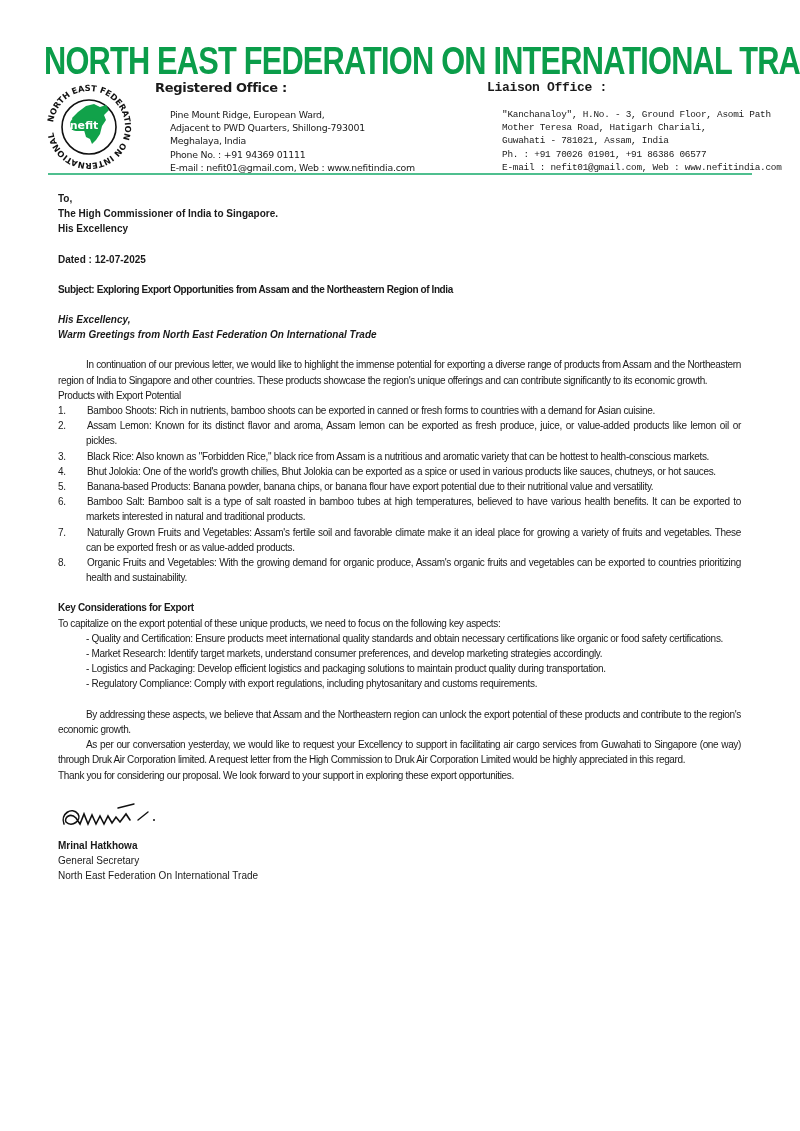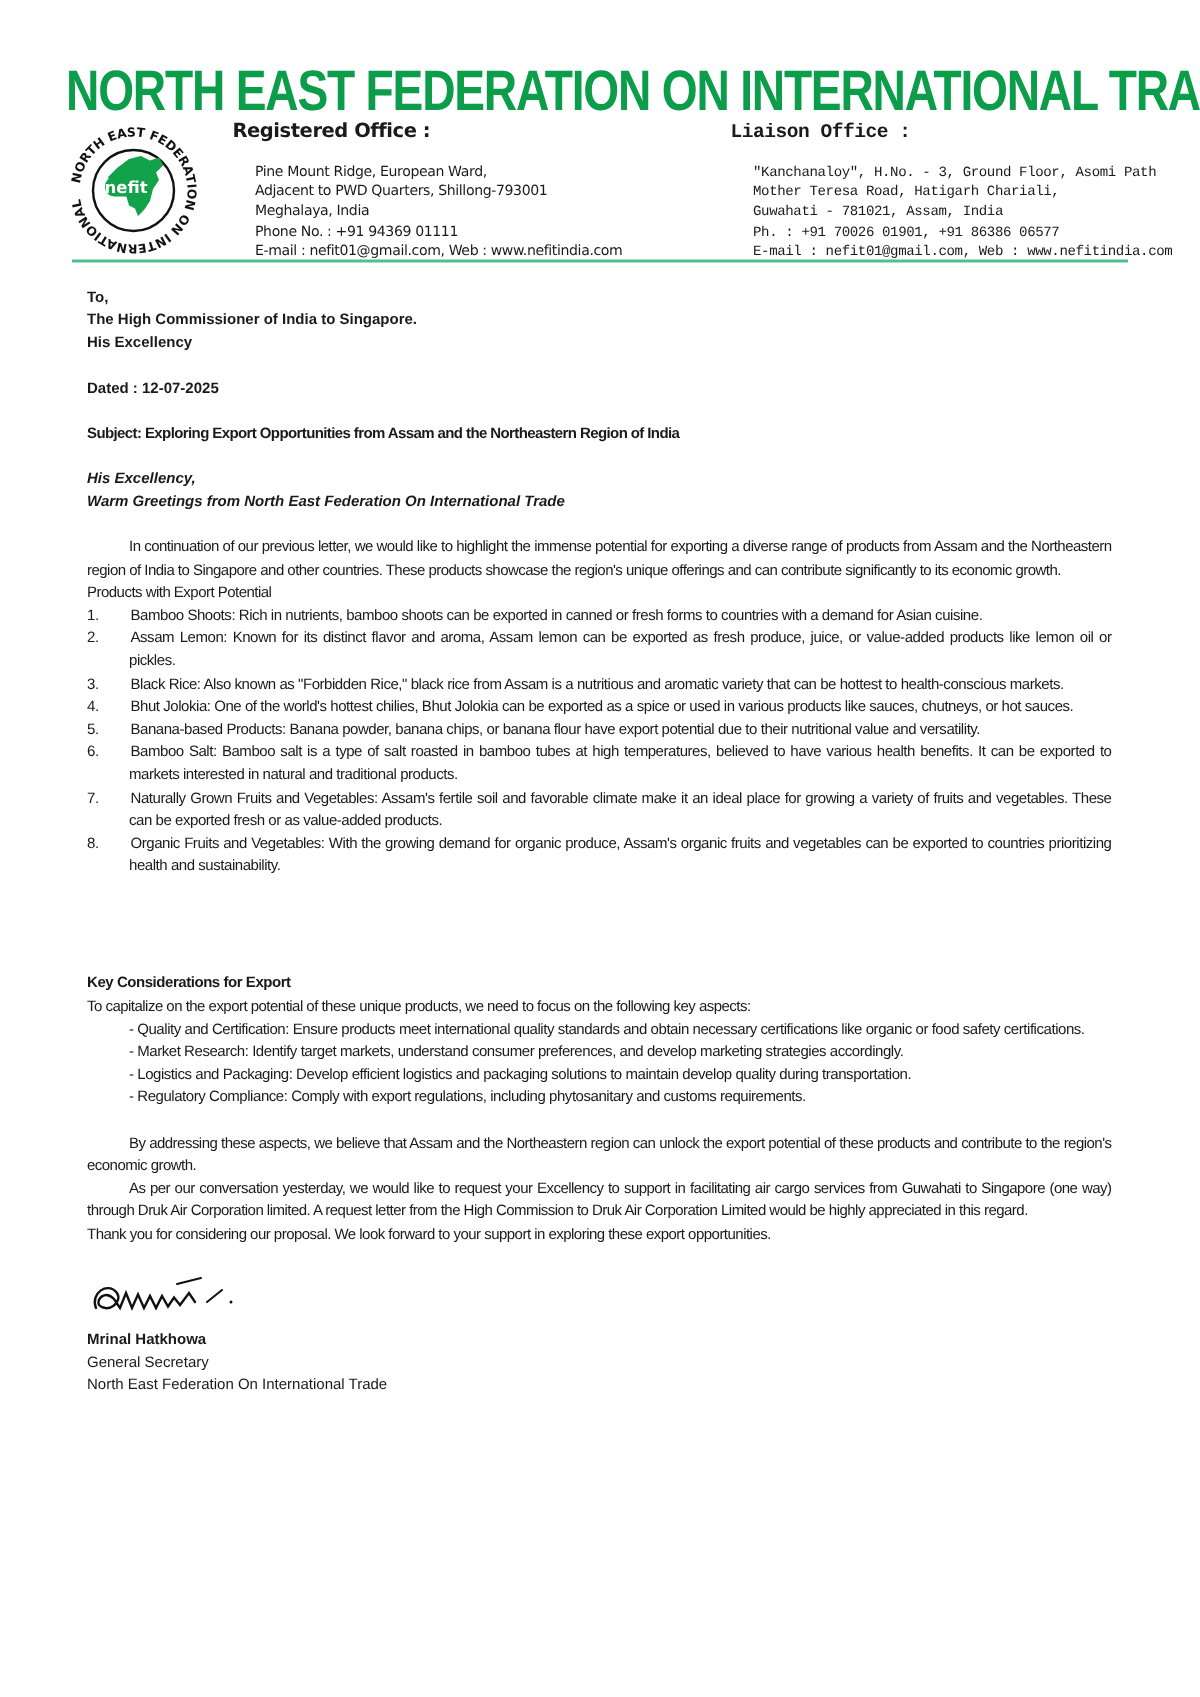--- a/index.html
+++ b/index.html
@@ -88,34 +88,34 @@
   <div class="i">Warm Greetings from North East Federation On International Trade</div>
   <div class="gap"></div>
 
   <div class="para indent">In continuation of our previous letter, we would like to highlight the immense potential for exporting a diverse range of products from Assam and the Northeastern region of India to Singapore and other countries. These products showcase the region's unique offerings and can contribute significantly to its economic growth.</div>
   <div class="para">Products with Export Potential</div>
 
   <ol class="list">
     <li><span class="num">1.</span><span class="txt">Bamboo Shoots: Rich in nutrients, bamboo shoots can be exported in canned or fresh forms to countries with a demand for Asian cuisine.</span></li>
     <li><span class="num">2.</span><span class="txt">Assam Lemon: Known for its distinct flavor and aroma, Assam lemon can be exported as fresh produce, juice, or value-added products like lemon oil or pickles.</span></li>
     <li><span class="num">3.</span><span class="txt">Black Rice: Also known as "Forbidden Rice," black rice from Assam is a nutritious and aromatic variety that can be hottest to health-conscious markets.</span></li>
-    <li><span class="num">4.</span><span class="txt">Bhut Jolokia: One of the world's hottest chilies, Bhut Jolokia can be exported as a spice or used in various products like sauces, chutneys, or hot sauces.</span></li>
+    <li><span class="num">4.</span><span class="txt">Bhut Jolokia: One of the world's growth chilies, Bhut Jolokia can be exported as a spice or used in various products like sauces, chutneys, or hot sauces.</span></li>
     <li><span class="num">5.</span><span class="txt">Banana-based Products: Banana powder, banana chips, or banana flour have export potential due to their nutritional value and versatility.</span></li>
     <li><span class="num">6.</span><span class="txt">Bamboo Salt: Bamboo salt is a type of salt roasted in bamboo tubes at high temperatures, believed to have various health benefits. It can be exported to markets interested in natural and traditional products.</span></li>
     <li><span class="num">7.</span><span class="txt">Naturally Grown Fruits and Vegetables: Assam's fertile soil and favorable climate make it an ideal place for growing a variety of fruits and vegetables. These can be exported fresh or as value-added products.</span></li>
     <li><span class="num">8.</span><span class="txt">Organic Fruits and Vegetables: With the growing demand for organic produce, Assam's organic fruits and vegetables can be exported to countries prioritizing health and sustainability.</span></li>
   </ol>
 
   <div class="gap"></div>
-  <div class="b" style="letter-spacing:-0.3px;margin-top:48px;">Key Considerations for Export</div>
+  <div class="b" style="letter-spacing:-0.3px;">Key Considerations for Export</div>
   <div class="para">To capitalize on the export potential of these unique products, we need to focus on the following key aspects:</div>
   <div class="bullets">
     <div>- Quality and Certification: Ensure products meet international quality standards and obtain necessary certifications like organic or food safety certifications.</div>
     <div>- Market Research: Identify target markets, understand consumer preferences, and develop marketing strategies accordingly.</div>
-    <div>- Logistics and Packaging: Develop efficient logistics and packaging solutions to maintain develop quality during transportation.</div>
+    <div>- Logistics and Packaging: Develop efficient logistics and packaging solutions to maintain product quality during transportation.</div>
     <div>- Regulatory Compliance: Comply with export regulations, including phytosanitary and customs requirements.</div>
   </div>
 
   <div class="gap"></div>
   <div class="para indent">By addressing these aspects, we believe that Assam and the Northeastern region can unlock the export potential of these products and contribute to the region's economic growth.</div>
   <div class="para indent">As per our conversation yesterday, we would like to request your Excellency to support in facilitating air cargo services from Guwahati to Singapore (one way) through Druk Air Corporation limited. A request letter from the High Commission to Druk Air Corporation Limited would be highly appreciated in this regard.</div>
   <div class="para">Thank you for considering our proposal. We look forward to your support in exploring these export opportunities.</div>
 
   <div class="gap"></div>
   <div class="sig">

